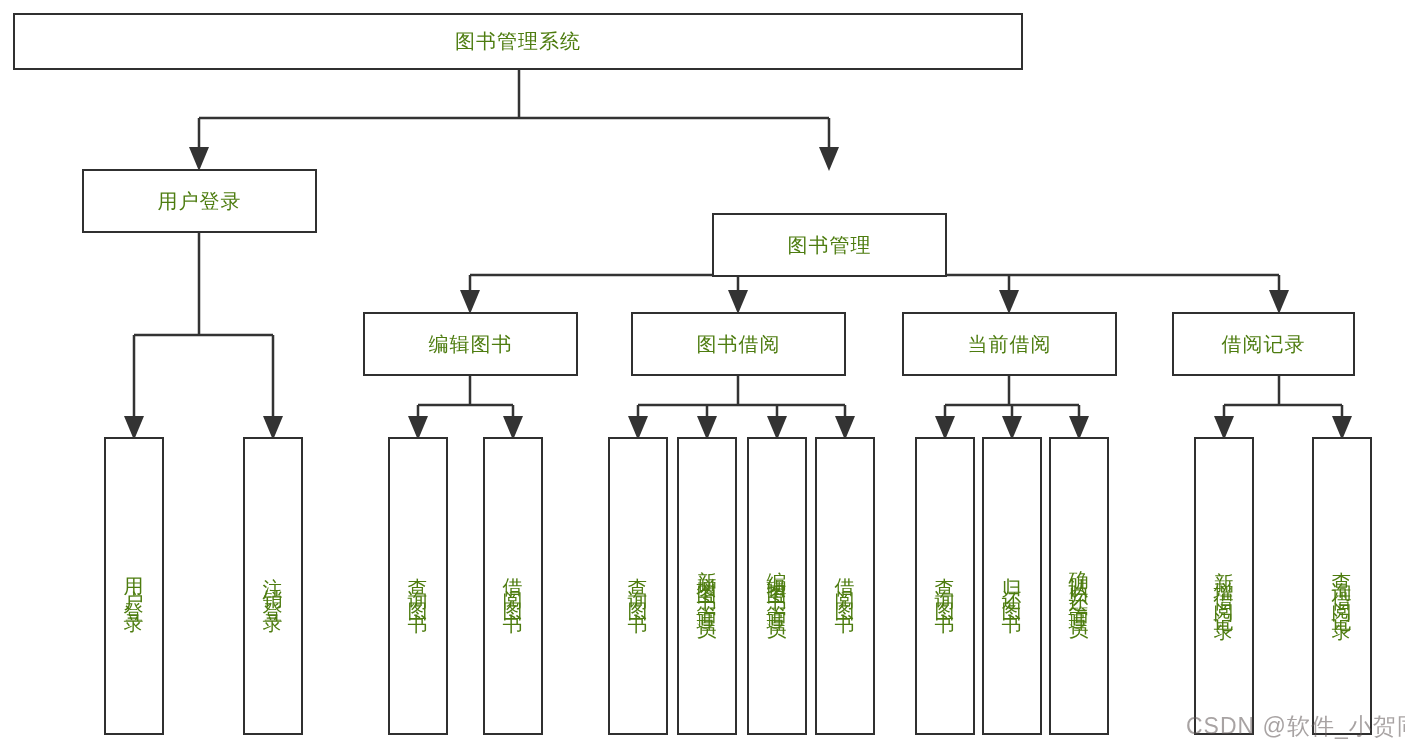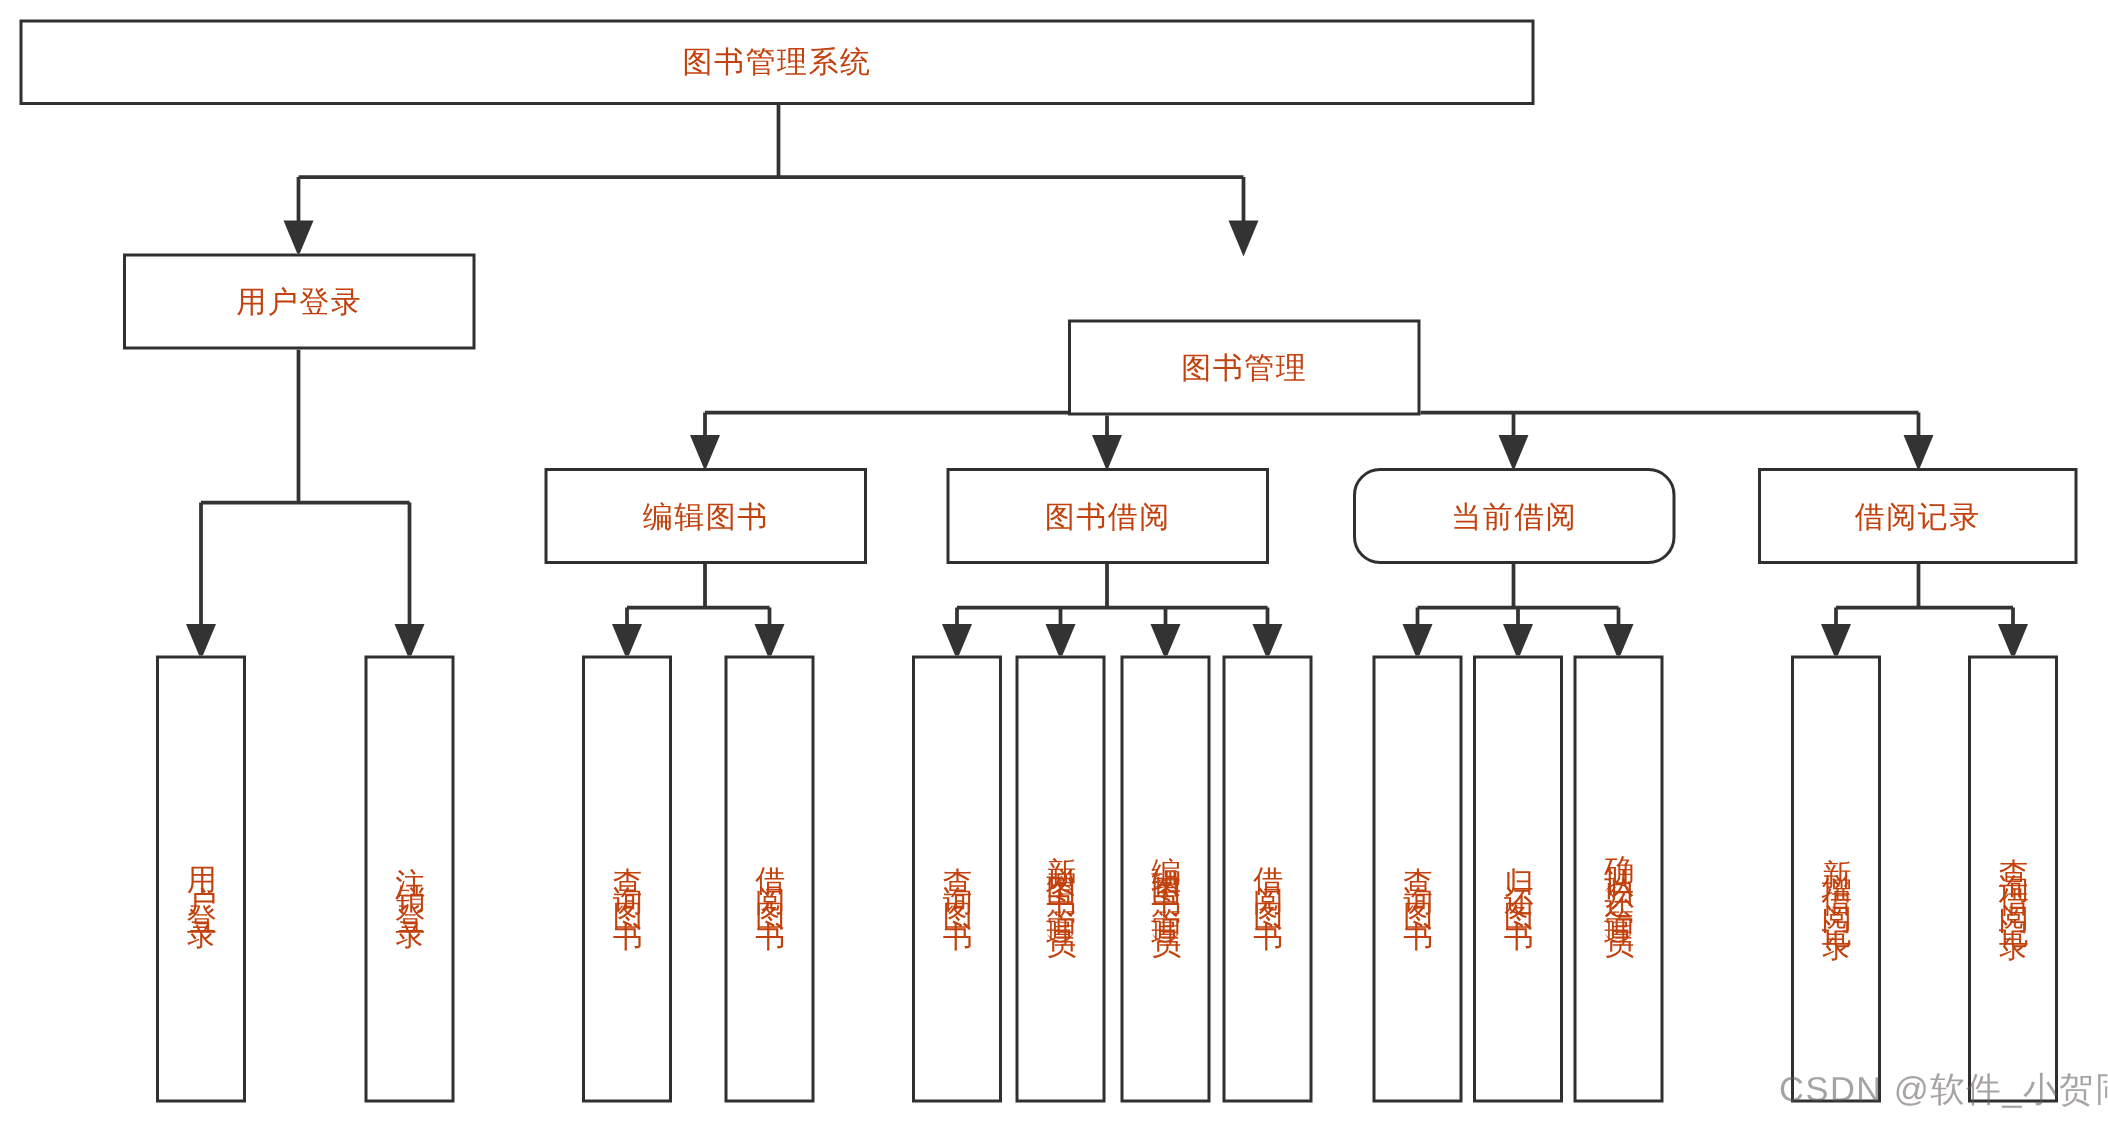--- a/index.html
+++ b/index.html
@@ -10,21 +10,21 @@
     font-family:"Liberation Sans","DejaVu Sans",sans-serif;
     overflow:hidden;
   }
   svg.connectors{position:absolute;left:0;top:0;z-index:0;}
   .node{
     position:absolute;
     box-sizing:border-box;
     background:#ffffff;
     border:2.5px solid #303030;
     display:flex;align-items:center;justify-content:center;
-    color:#c2410c;
+    color:#4d7c0f;
     z-index:1;
   }
   .branch{height:64px;font-size:20px;letter-spacing:1px;}
   .root{left:13px;top:13px;width:1010px;height:57px;font-size:20px;letter-spacing:1px;}
   .leaf{top:437px;width:60px;height:298px;}
   .leaf .v{
     writing-mode:vertical-rl;
     text-orientation:mixed;
     font-size:20px;
     line-height:1;
@@ -92,24 +92,24 @@
   <div class="node branch" style="left:712px;top:169px;width:235px;margin-top:44px;">
     <span>图书管理</span>
   </div>
 
   <div class="node branch" style="left:363px;top:312px;width:215px;">
     <span>编辑图书</span>
   </div>
   <div class="node branch" style="left:631px;top:312px;width:215px;font-family:Liberation Mono, monospace;">
     <span>图书借阅</span>
   </div>
-  <div class="node branch" style="left:902px;top:312px;width:215px;border-radius:18px;">
+  <div class="node branch" style="left:902px;top:312px;width:215px;">
     <span>当前借阅</span>
   </div>
-  <div class="node branch" style="left:1172px;top:312px;width:213px;">
+  <div class="node branch" style="left:1172px;top:312px;width:183px;">
     <span>借阅记录</span>
   </div>
 
   <div class="node leaf" style="left:104px;">
     <span class="v s4">用户登录</span>
   </div>
   <div class="node leaf" style="left:243px;">
     <span class="v s4">注销登录</span>
   </div>
 

